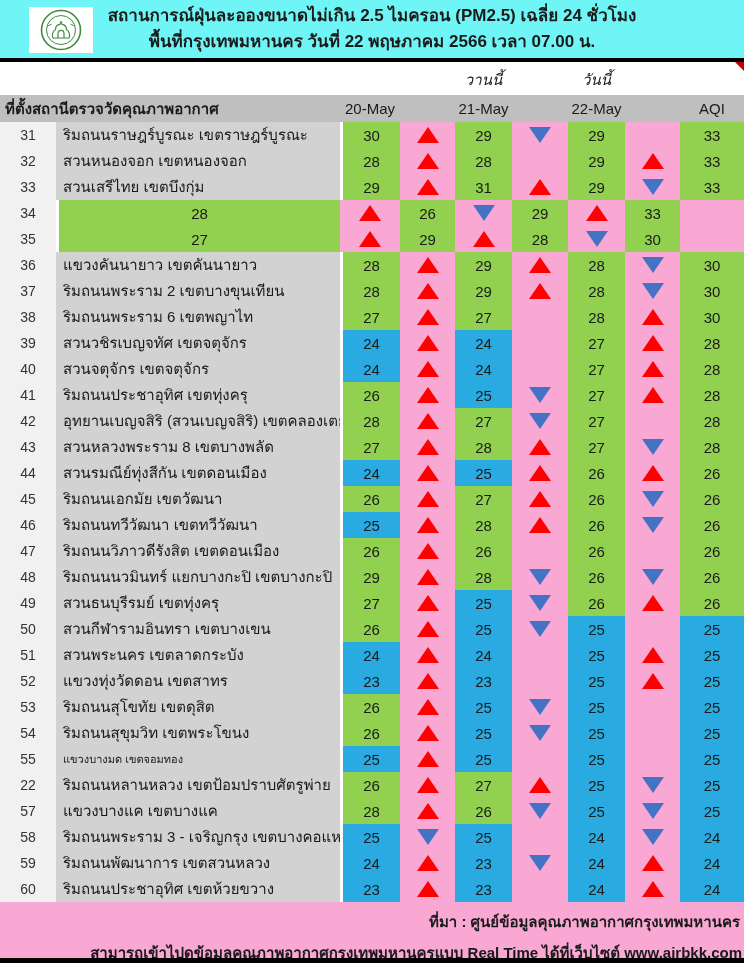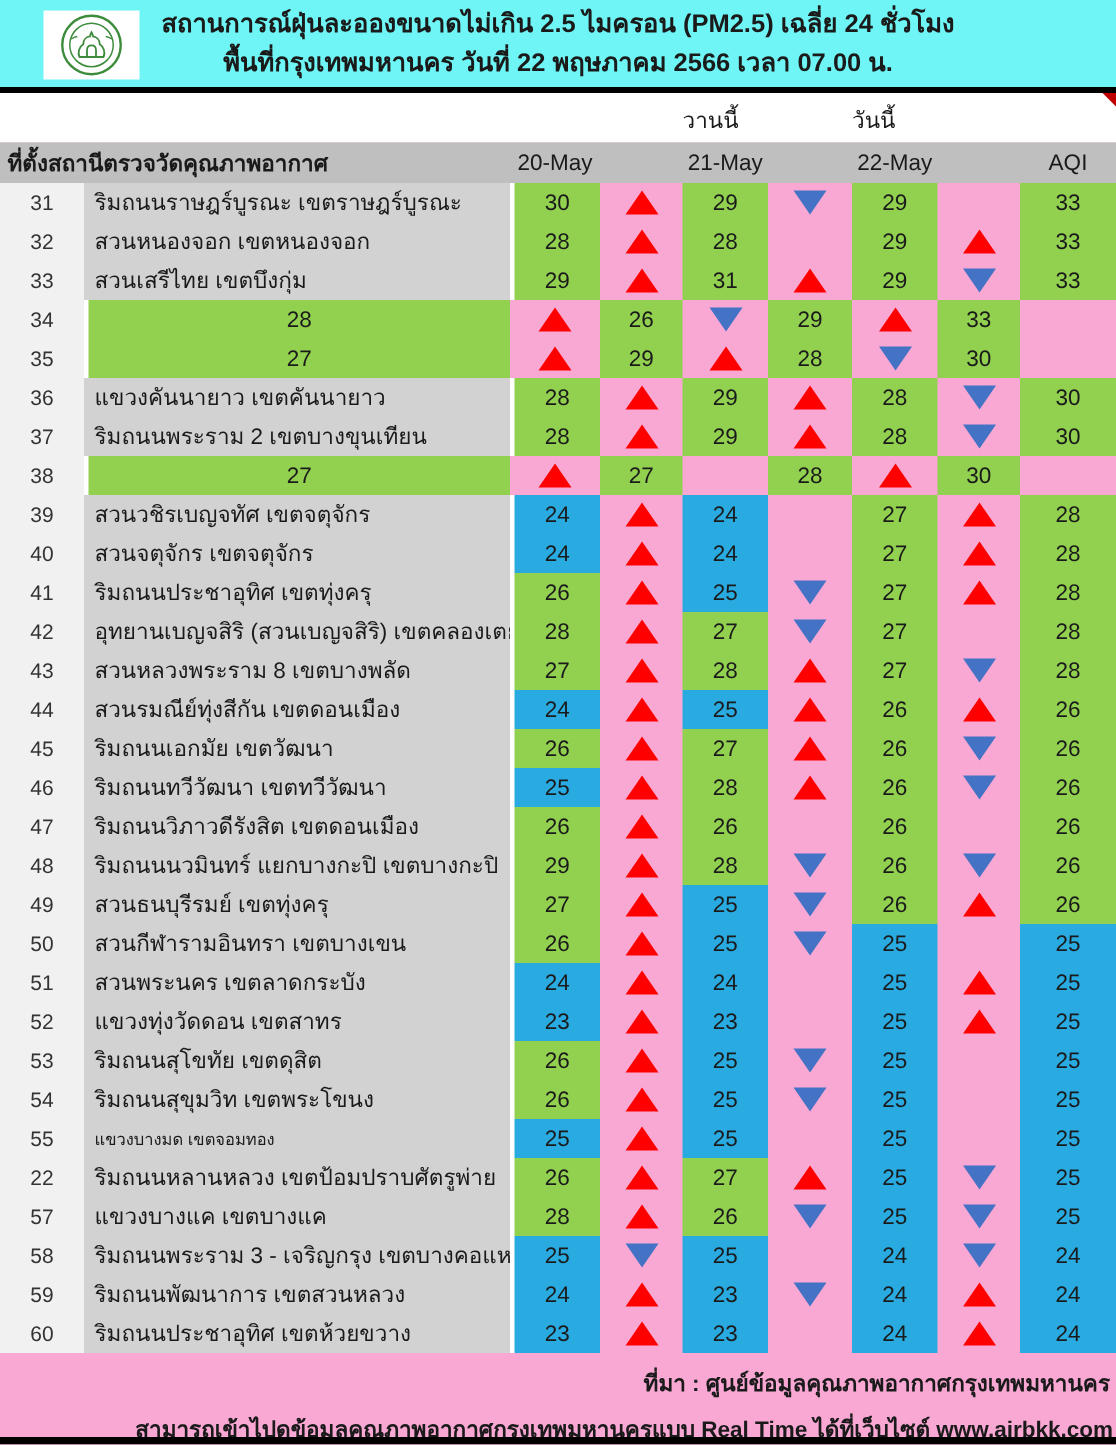--- a/index.html
+++ b/index.html
@@ -13,21 +13,21 @@
     display:flex;align-items:center;justify-content:center;}
   .titles{height:100%;display:flex;flex-direction:column;justify-content:center;
     text-align:center;font-weight:bold;font-size:17px;line-height:1.55;}
   .black-rule{height:4px;background:#000;}
   .corner-marker{position:absolute;top:62px;right:0;width:0;height:0;
     border-top:9px solid #c00000;border-left:9px solid transparent;}
   
   .grid{display:grid;grid-template-columns:56px 284px 60px 55px 57px 56px 57px 55px 64px;}
   
   .sub-header{height:33px;align-items:end;background:#fff;}
-  .sub-label{font-size:15px;padding-bottom:3px;}
+  .sub-label{text-align:center;font-size:15px;padding-bottom:3px;font-style:italic;}
   .sub-yesterday{grid-column:5;}
   .sub-today{grid-column:7;}
   
   .col-header{height:27px;background:var(--colhead);align-items:center;font-size:15px;}
   .col-station{grid-column:1 / span 2;font-weight:bold;padding-left:5px;}
   .col-date{text-align:center;}
   .cd1{grid-column:3;} .cd2{grid-column:5;} .cd3{grid-column:7;} .cd-aqi{grid-column:9;}
   
   .row{height:26px;}
   .cell{display:flex;align-items:center;justify-content:center;font-size:15px;}
@@ -201,20 +201,21 @@
         </div>
       <div class="cell val v3 green">28</div>
       <div class="cell arrow a3">
           <span class="tri down"></span>
         </div>
       <div class="cell val aqi green">30</div>
     </div>
 
     <div class="grid row">
       <div class="cell num">38</div>
+      <div class="cell name">ริมถนนพระราม 6 เขตพญาไท</div>
       <div class="cell val v1 green">27</div>
       <div class="cell arrow a1">
           <span class="tri up"></span>
         </div>
       <div class="cell val v2 green">27</div>
       <div class="cell arrow a2"></div>
       <div class="cell val v3 green">28</div>
       <div class="cell arrow a3">
           <span class="tri up"></span>
         </div>

